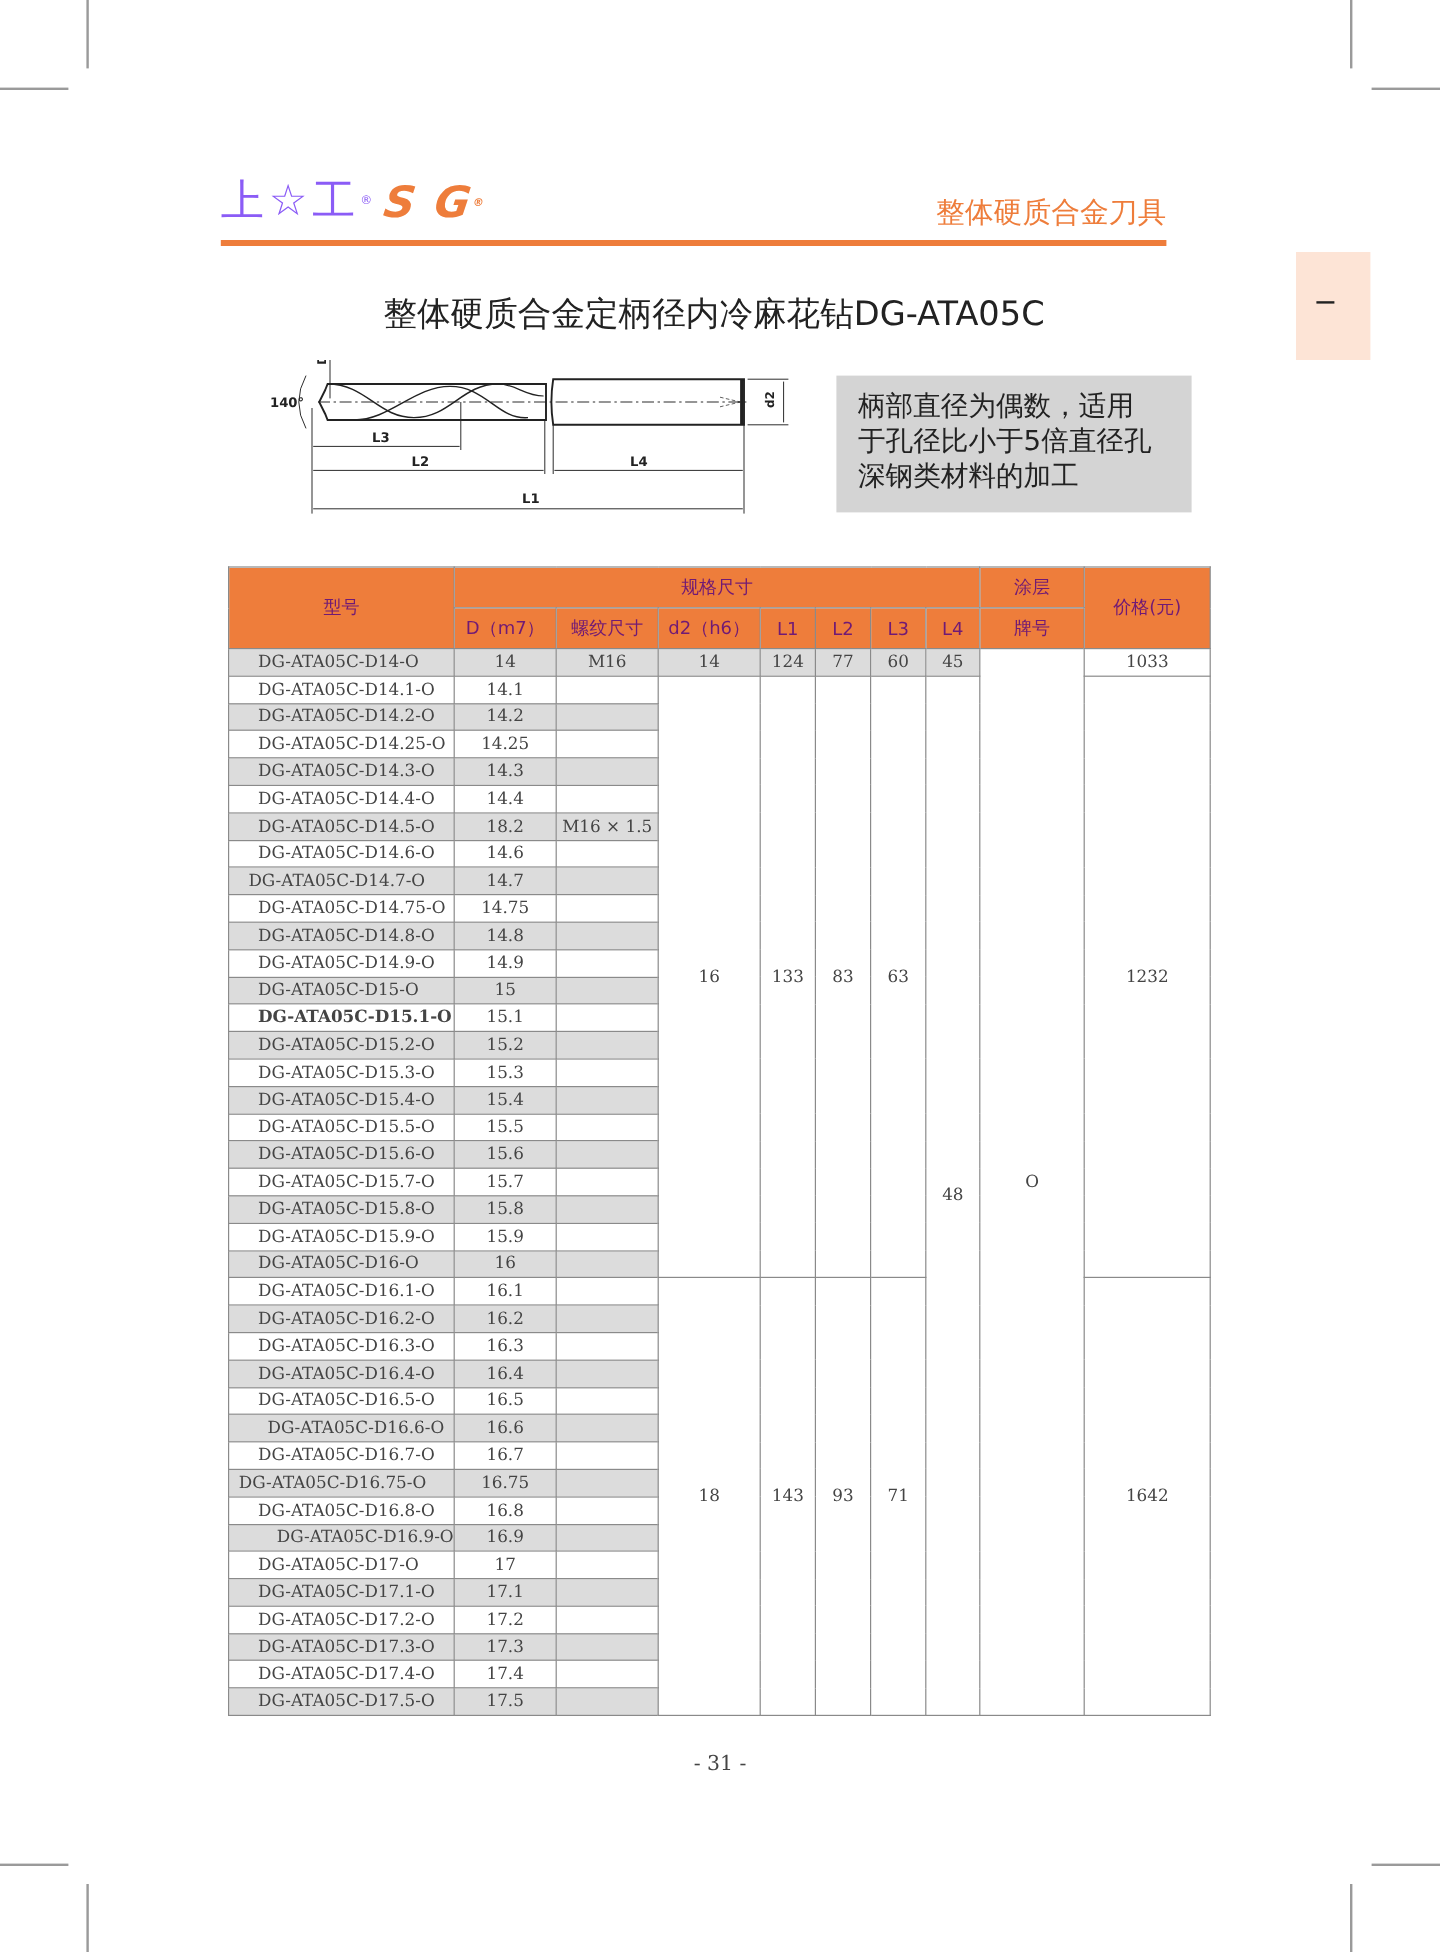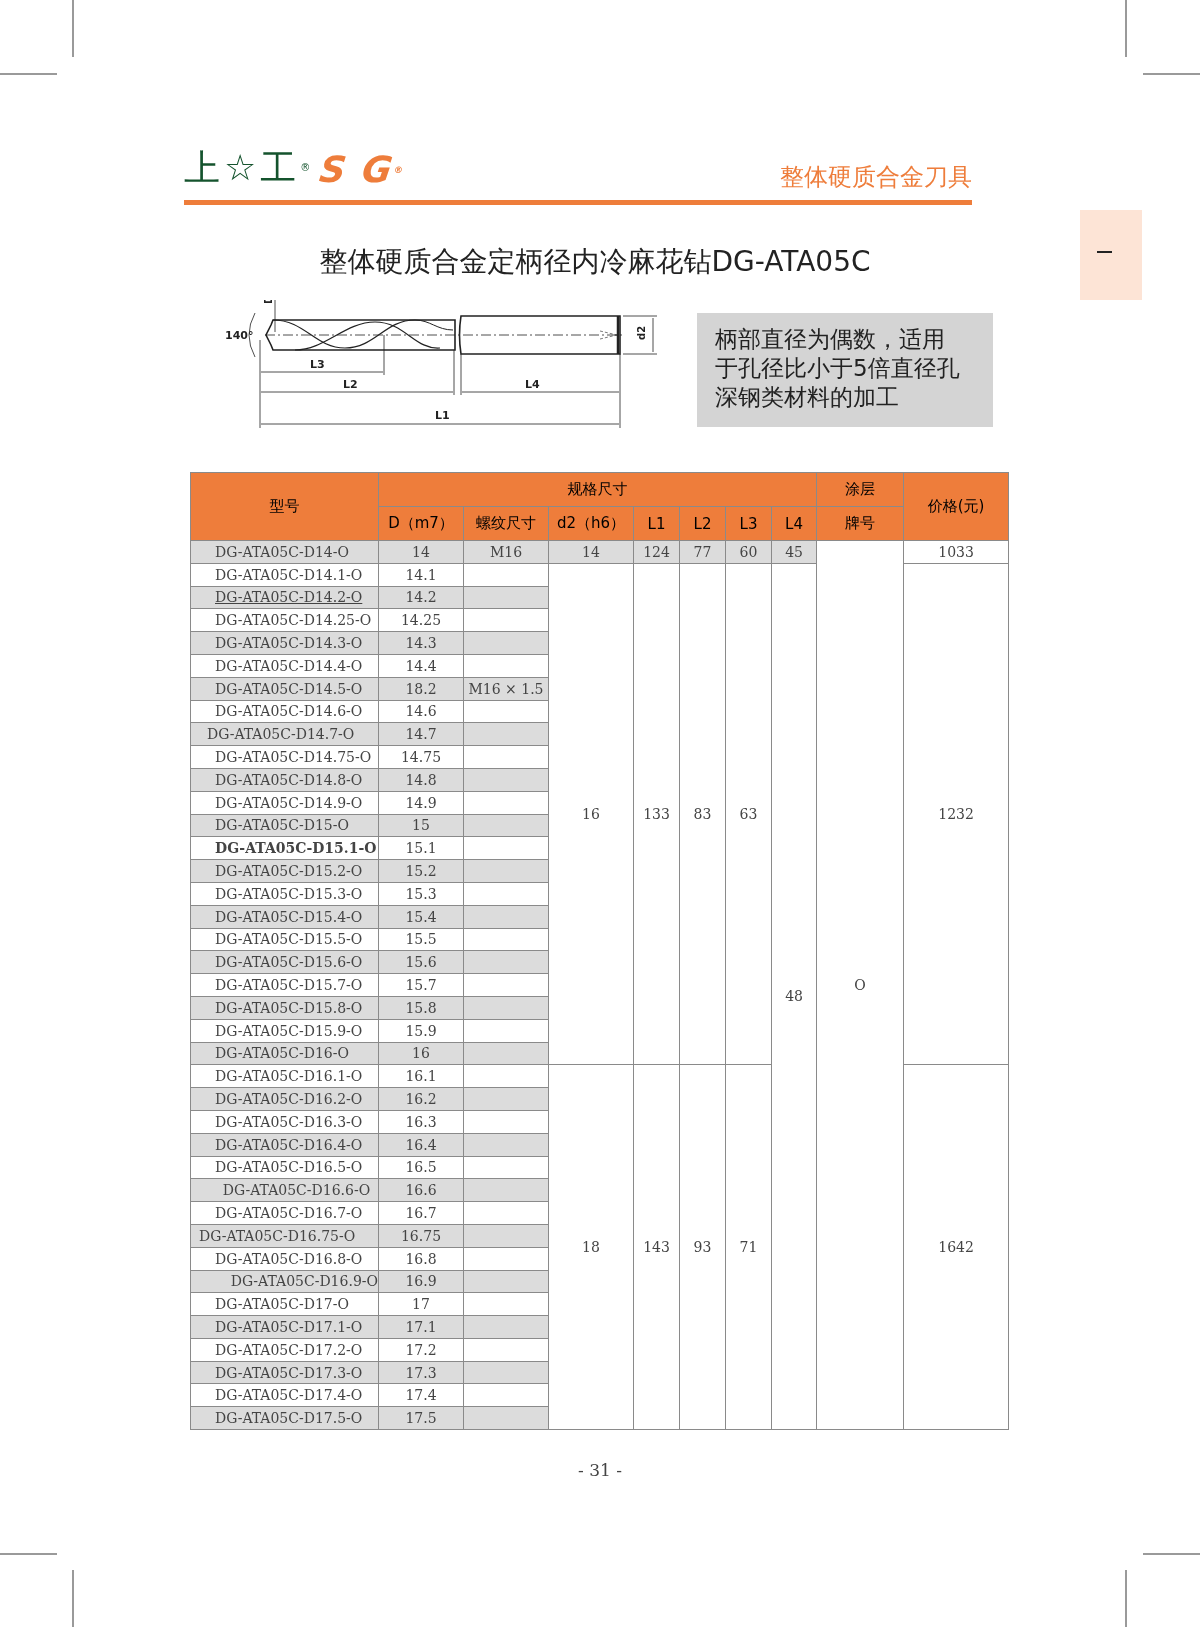--- a/index.html
+++ b/index.html
@@ -2,38 +2,38 @@
 <html><head>
 <meta charset="utf-8">
 <style>
   * { box-sizing: border-box; margin: 0; padding: 0; }
   html, body { width: 1200px; height: 1627px; background: #ffffff; overflow: hidden; }
   body { position: relative; font-family: "DejaVu Sans", sans-serif; color: #333; }
 
   .crop { position: absolute; background: #9a9a9a; }
 
   .header { position: absolute; left: 184px; top: 140px; width: 788px; height: 60px; }
-  .logo-left { position: absolute; left: 0; top: 8px; font-family: "DejaVu Sans", sans-serif; font-size: 36px; color: #14532d; letter-spacing: 4px; line-height: 40px; }
+  .logo-left { position: absolute; left: 0; top: 8px; font-family: "DejaVu Sans", sans-serif; font-size: 36px; color: #8b5cf6; letter-spacing: 4px; line-height: 40px; }
   .logo-left .reg { font-size: 10px; vertical-align: bottom; letter-spacing: 0; }
   .logo-sg { position: absolute; left: 136px; top: 12px; font-family: "DejaVu Sans", sans-serif; font-weight: bold; font-size: 36px; font-style: italic; color: #ee7d3b; line-height: 36px; letter-spacing: 2px; transform: skewX(-8deg); }
   .logo-sg .reg { font-size: 9px; vertical-align: top; font-style: normal; }
   .category { position: absolute; right: 0; top: 22px; font-size: 24px; color: #ee7d3b; line-height: 30px; }
   .header-rule { position: absolute; left: 0; top: 60px; width: 788px; height: 5px; background: #ee7d3b; }
 
   .side-tab { position: absolute; left: 1080px; top: 210px; width: 62px; height: 90px; background: #fde4d6; }
   .side-tab span { position: absolute; left: 17px; top: 41px; width: 15px; height: 2px; background: #222; }
 
   .title { position: absolute; left: 0; width: 1200px; top: 244px; text-align: center; font-size: 28px; color: #222; line-height: 36px; padding-right: 10px; }
 
   .drawing { position: absolute; left: 225px; top: 300px; width: 440px; height: 140px; }
   .note { position: absolute; left: 697px; top: 313px; width: 296px; height: 114px; background: #d4d4d4; padding: 12px 18px; font-size: 23px; line-height: 29px; color: #222; }
 
   table.spec { position: absolute; left: 190px; top: 472px; border-collapse: collapse; table-layout: fixed; width: 818px; font-family: "DejaVu Serif", serif; font-size: 14px; color: #444; }
   table.spec th, table.spec td { border: 1px solid #8a8a8a; text-align: center; vertical-align: middle; padding: 0; white-space: nowrap; overflow: hidden; }
-  table.spec thead th { background: #ee7d3b; color: #000000; font-weight: normal; font-family: "DejaVu Sans", sans-serif; font-size: 15px; height: 34px; }
+  table.spec thead th { background: #ee7d3b; color: #701a75; font-weight: normal; font-family: "DejaVu Sans", sans-serif; font-size: 15px; height: 34px; }
   table.spec tbody td { height: 22.8px; line-height: 20px; }
   table.spec tbody tr.g td.z { background: #dcdcdc; }
   table.spec tbody td.m { background: #ffffff; }
 
   .page-num { position: absolute; left: 0; width: 1200px; top: 1460px; text-align: center; font-family: "DejaVu Serif", serif; font-size: 17px; color: #444; }
 </style>
 </head>
 <body>
 
 <div class="crop" style="left:72px;top:0;width:2px;height:57px;"></div>
@@ -158,21 +158,21 @@
         <td class="z">14.1</td>
         <td class="z"></td>
         <td class="m" rowspan="22">16</td>
         <td class="m" rowspan="22">133</td>
         <td class="m" rowspan="22">83</td>
         <td class="m" rowspan="22">63</td>
         <td class="m" rowspan="38">48</td>
         <td class="m" rowspan="22">1232</td>
       </tr>
       <tr class="g">
-        <td class="z" style="text-align: left; padding-left: 24px; text-decoration: underline;">DG-ATA05C-D14.2-O</td>
+        <td class="z" style="text-align: left; padding-left: 24px;">DG-ATA05C-D14.2-O</td>
         <td class="z">14.2</td>
         <td class="z"></td>
       </tr>
       <tr>
         <td class="z" style="text-align: left; padding-left: 24px;">DG-ATA05C-D14.25-O</td>
         <td class="z">14.25</td>
         <td class="z"></td>
       </tr>
       <tr class="g">
         <td class="z" style="text-align: left; padding-left: 24px;">DG-ATA05C-D14.3-O</td>

